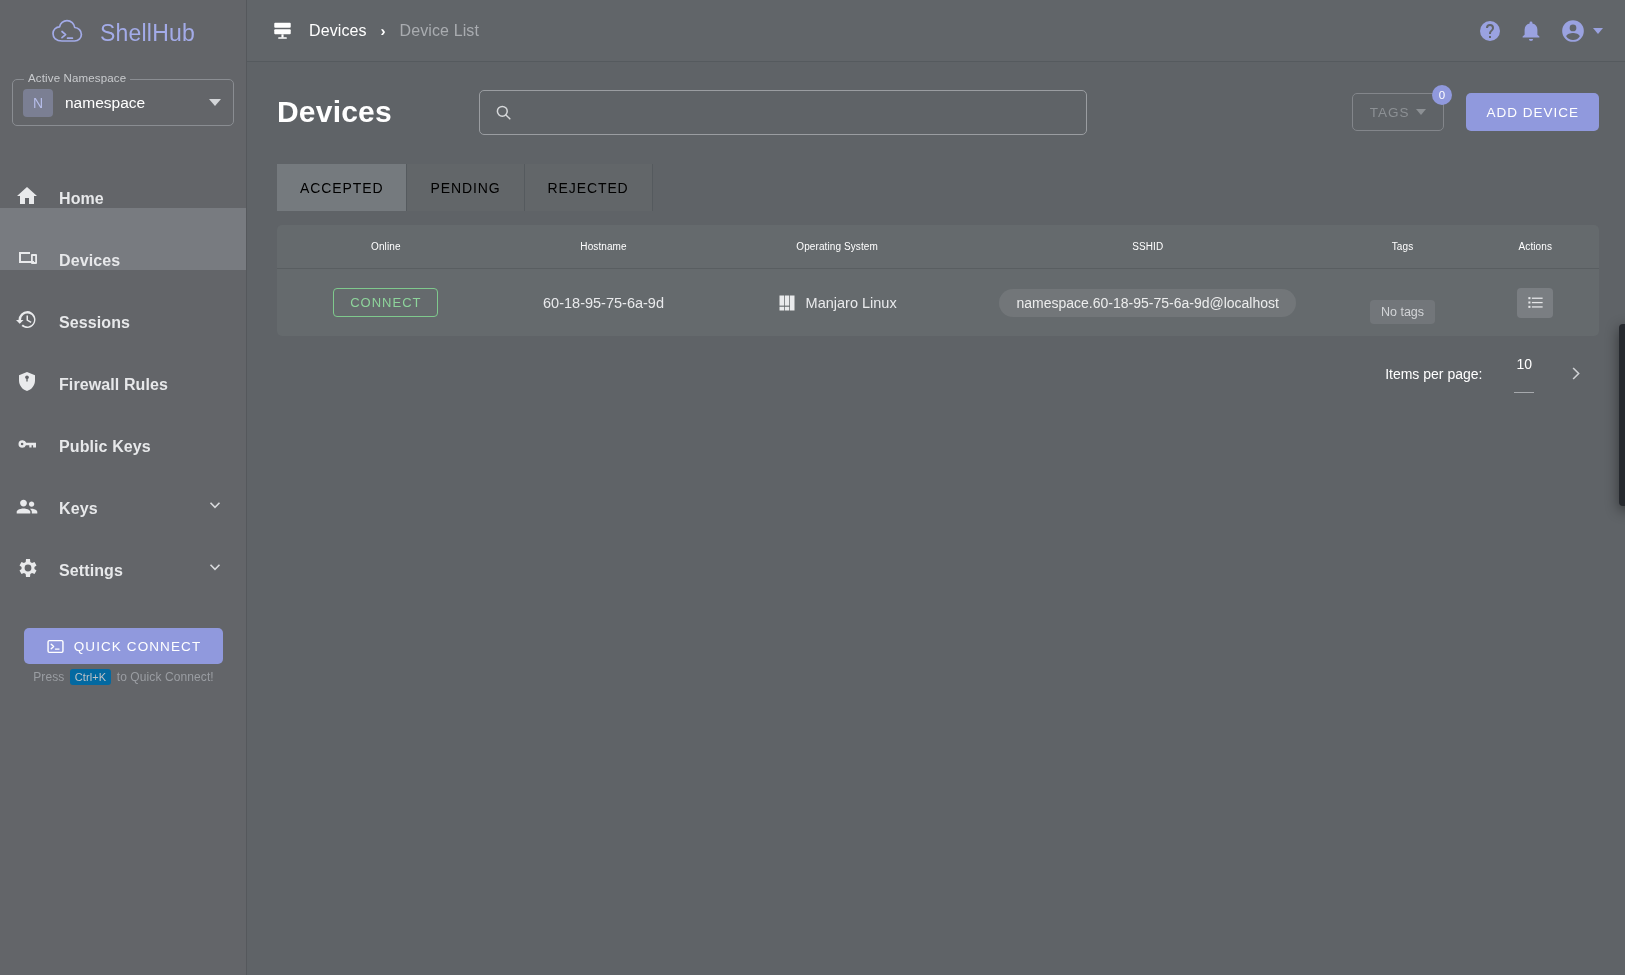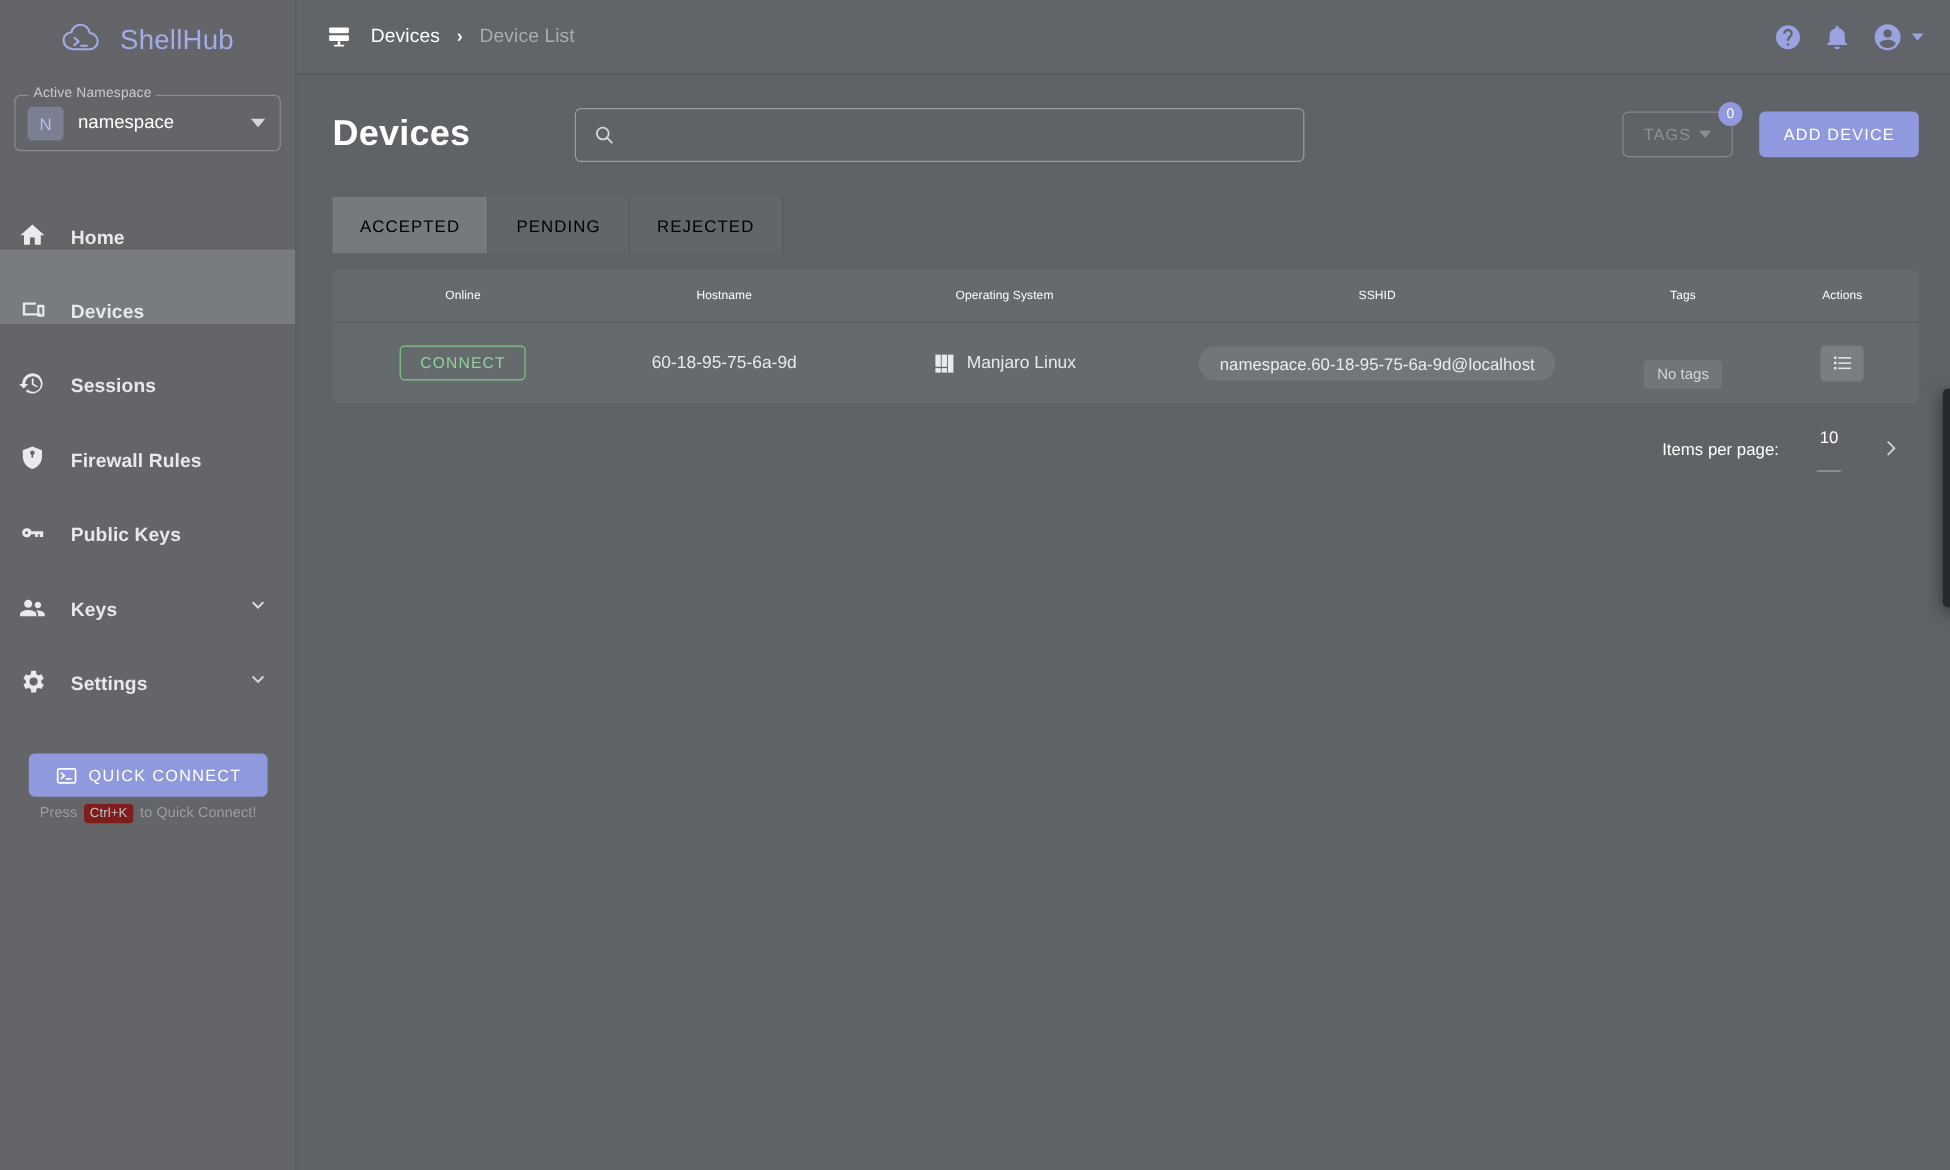--- a/index.html
+++ b/index.html
@@ -65,21 +65,21 @@
     display: flex; align-items: center; justify-content: center; gap: 9px;
     font-size: 13.5px; letter-spacing: 1.1px; font-weight: 500;
     cursor: pointer; border: none;
     font-family: "Liberation Sans", sans-serif;
   }
   .qc-hint {
     position: absolute; left: 0; top: 670px; width: 247px;
     text-align: center; font-size: 12px; color: #9a9da2; letter-spacing: .1px;
   }
   .kbd {
-    background: #7f1d1d; border-radius: 3px; padding: 2px 5px;
+    background: #0369a1; border-radius: 3px; padding: 2px 5px;
     font-size: 11px; color: #bfc2c6; margin: 0 2px;
     font-family: "Liberation Sans", sans-serif;
   }
 
   
   .right { flex: 1; position: relative; height: 975px; background: #5f6367; }
   .topbar {
     height: 62px; display: flex; align-items: center;
     border-bottom: 1px solid #555a5e; padding: 0 22px 0 24px;
     background: #616569;

